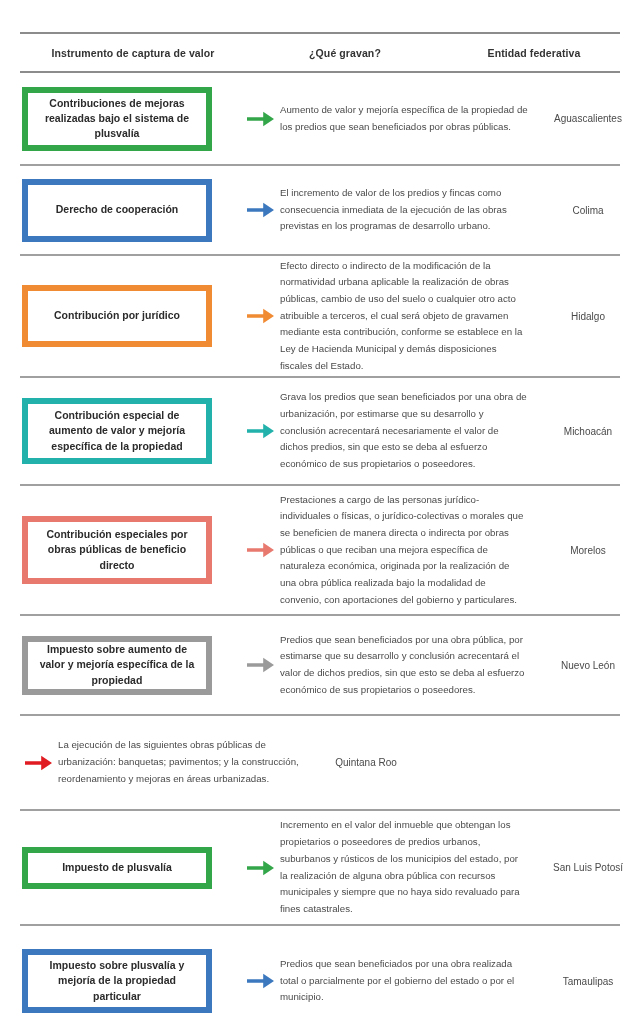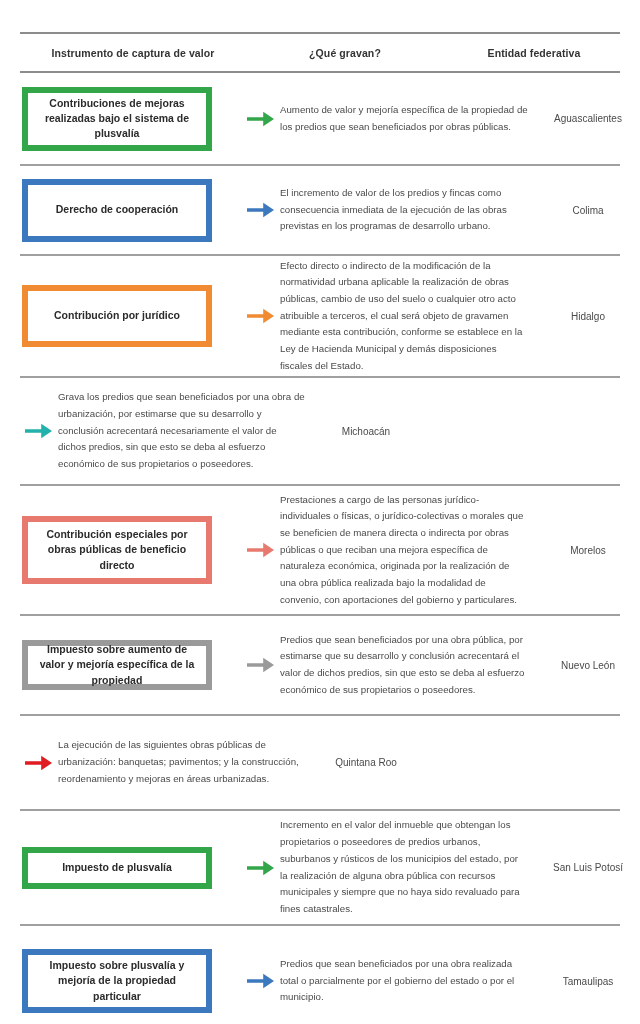--- a/index.html
+++ b/index.html
@@ -174,20 +174,25 @@
           <svg class="arrow-svg" width="28" height="20" viewBox="0 0 28 20">
             <path d="M0 8.3 h16.2 v-5.6 L27 10 l-10.8 7.3 v-5.6 H0 Z" fill="#F08A33"></path>
           </svg>
         </div>
         <div class="cell-desc">
           <p>Efecto directo o indirecto de la modificación de la normatividad urbana aplicable la realización de obras públicas, cambio de uso del suelo o cualquier otro acto atribuible a terceros, el cual será objeto de gravamen mediante esta contribución, conforme se establece en la Ley de Hacienda Municipal y demás disposiciones fiscales del Estado.</p>
         </div>
         <div class="cell-entity">Hidalgo</div>
       </div>
       <div class="row" style="height: 108px;">
+        <div class="cell-label">
+          <div class="label-box" style="border-color: rgb(34, 177, 171); height: 66px;">
+            <span>Contribución especial de aumento de valor y mejoría específica de la propiedad</span>
+          </div>
+        </div>
         <div class="cell-arrow">
           <svg class="arrow-svg" width="28" height="20" viewBox="0 0 28 20">
             <path d="M0 8.3 h16.2 v-5.6 L27 10 l-10.8 7.3 v-5.6 H0 Z" fill="#22B1AB"></path>
           </svg>
         </div>
         <div class="cell-desc">
           <p>Grava los predios que sean beneficiados por una obra de urbanización, por estimarse que su desarrollo y conclusión acrecentará necesariamente el valor de dichos predios, sin que esto se deba al esfuerzo económico de sus propietarios o poseedores.</p>
         </div>
         <div class="cell-entity">Michoacán</div>
       </div>
@@ -202,21 +207,21 @@
             <path d="M0 8.3 h16.2 v-5.6 L27 10 l-10.8 7.3 v-5.6 H0 Z" fill="#E8796F"></path>
           </svg>
         </div>
         <div class="cell-desc">
           <p>Prestaciones a cargo de las personas jurídico-individuales o físicas, o jurídico-colectivas o morales que se beneficien de manera directa o indirecta por obras públicas o que reciban una mejora específica de naturaleza económica, originada por la realización de una obra pública realizada bajo la modalidad de convenio, con aportaciones del gobierno y particulares.</p>
         </div>
         <div class="cell-entity">Morelos</div>
       </div>
       <div class="row" style="height: 100px;">
         <div class="cell-label">
-          <div class="label-box" style="border-color: rgb(154, 154, 154); height: 50px;">
+          <div class="label-box" style="border-color: rgb(154, 154, 154); height: 59px;">
             <span>Impuesto sobre aumento de valor y mejoría específica de la propiedad</span>
           </div>
         </div>
         <div class="cell-arrow">
           <svg class="arrow-svg" width="28" height="20" viewBox="0 0 28 20">
             <path d="M0 8.3 h16.2 v-5.6 L27 10 l-10.8 7.3 v-5.6 H0 Z" fill="#9A9A9A"></path>
           </svg>
         </div>
         <div class="cell-desc">
           <p>Predios que sean beneficiados por una obra pública, por estimarse que su desarrollo y conclusión acrecentará el valor de dichos predios, sin que esto se deba al esfuerzo económico de sus propietarios o poseedores.</p>

